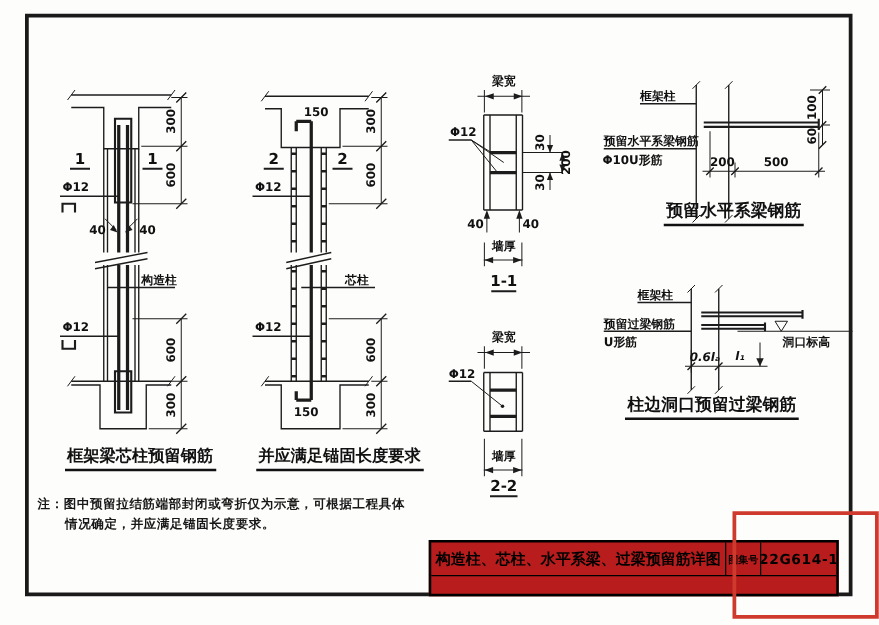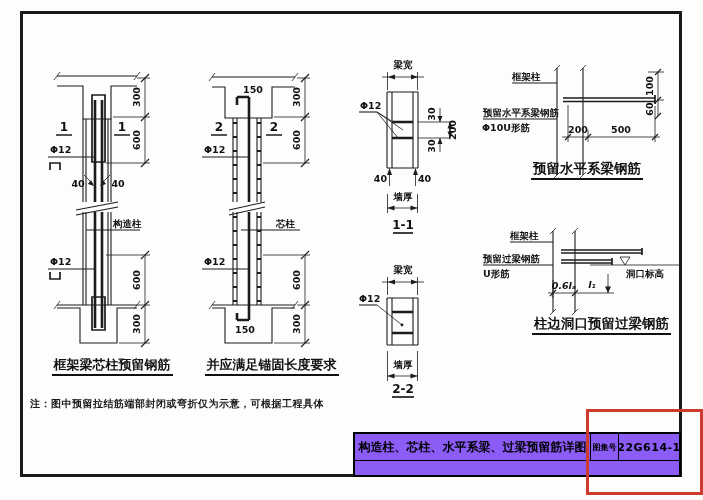--- a/index.html
+++ b/index.html
@@ -27,22 +27,22 @@
     position:absolute;font-weight:bold;font-size:13px;color:#111;text-align:center;
   }
   .cap span{border-bottom:2px solid #111;padding:0 2px 2px 2px;}
   #note{
     left:30px;top:396px;width:330px;font-size:10px;font-weight:bold;color:#181818;
     line-height:16px;letter-spacing:0.5px;
   }
   #note .l2{margin-left:22px;}
   
   #titleblock{
-    left:353px;top:432px;width:328px;height:45px;border:2px solid #000;
-    box-sizing:border-box;background:#8b5cf6;display:flex;flex-direction:row;
+    left:343px;top:432px;width:328px;height:45px;border:2px solid #000;
+    box-sizing:border-box;background:#b91c1c;display:flex;flex-direction:row;
   }
   .tb-row{display:flex;box-sizing:border-box;}
   .tb-row1{height:27px;border-bottom:1.4px solid #000;}
   .tb-row2{height:14px;flex:1;}
   .tb-cell{
     box-sizing:border-box;display:flex;align-items:center;justify-content:center;
     border-right:1.3px solid #000;overflow:hidden;white-space:nowrap;color:#000;
   }
   .tb-cell:last-child{border-right:none;}
   .tb-title{width:236px;font-weight:bold;font-size:12px;letter-spacing:0px;}
@@ -239,24 +239,25 @@
   </g>
   <g>
     <text class="t" x="28" y="19">框架柱</text>
     <path class="s-ln" d="M28 22H71"></path>
     <text class="t" x="1" y="42">预留过梁钢筋</text>
     <path class="s-ln" d="M1 45H71"></path>
     <text class="t" x="1" y="57">U形筋</text>
     <text class="t" x="163" y="57" text-anchor="middle">洞口标高</text>
   </g>
 </svg>
-<div class="cap" style="left:504px;top:315px;width:195px;font-size:13.5px"><span>柱边洞口预留过梁钢筋</span></div>
+<div class="cap" style="left:472px;top:315px;width:195px;font-size:13.5px"><span>柱边洞口预留过梁钢筋</span></div>
 
 <div id="note" class="abs">
   <span>注：</span><span>图中预留拉结筋端部封闭或弯折仅为示意，可根据工程具体</span><br>
+  <span class="l2">情况确定，并应满足锚固长度要求。</span>
 </div>
 
 <div id="titleblock" class="abs">
   <div class="tb-row tb-row1">
     <div class="tb-cell tb-title">构造柱、芯柱、水平系梁、过梁预留筋详图</div>
     <div class="tb-cell tb-atlas-label">图集号</div>
     <div class="tb-cell tb-atlas-no">22G614-1</div>
   </div>
 </div>
 

